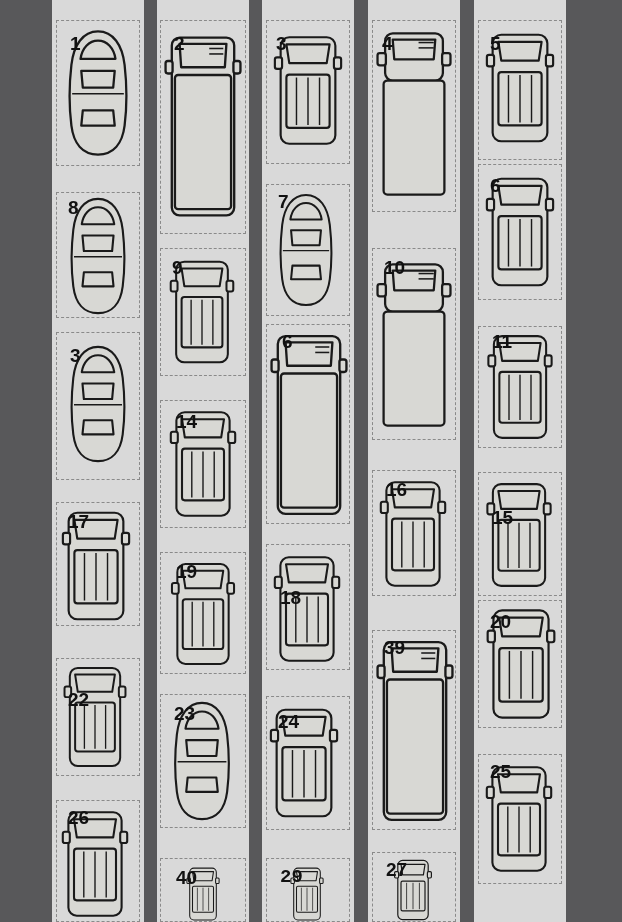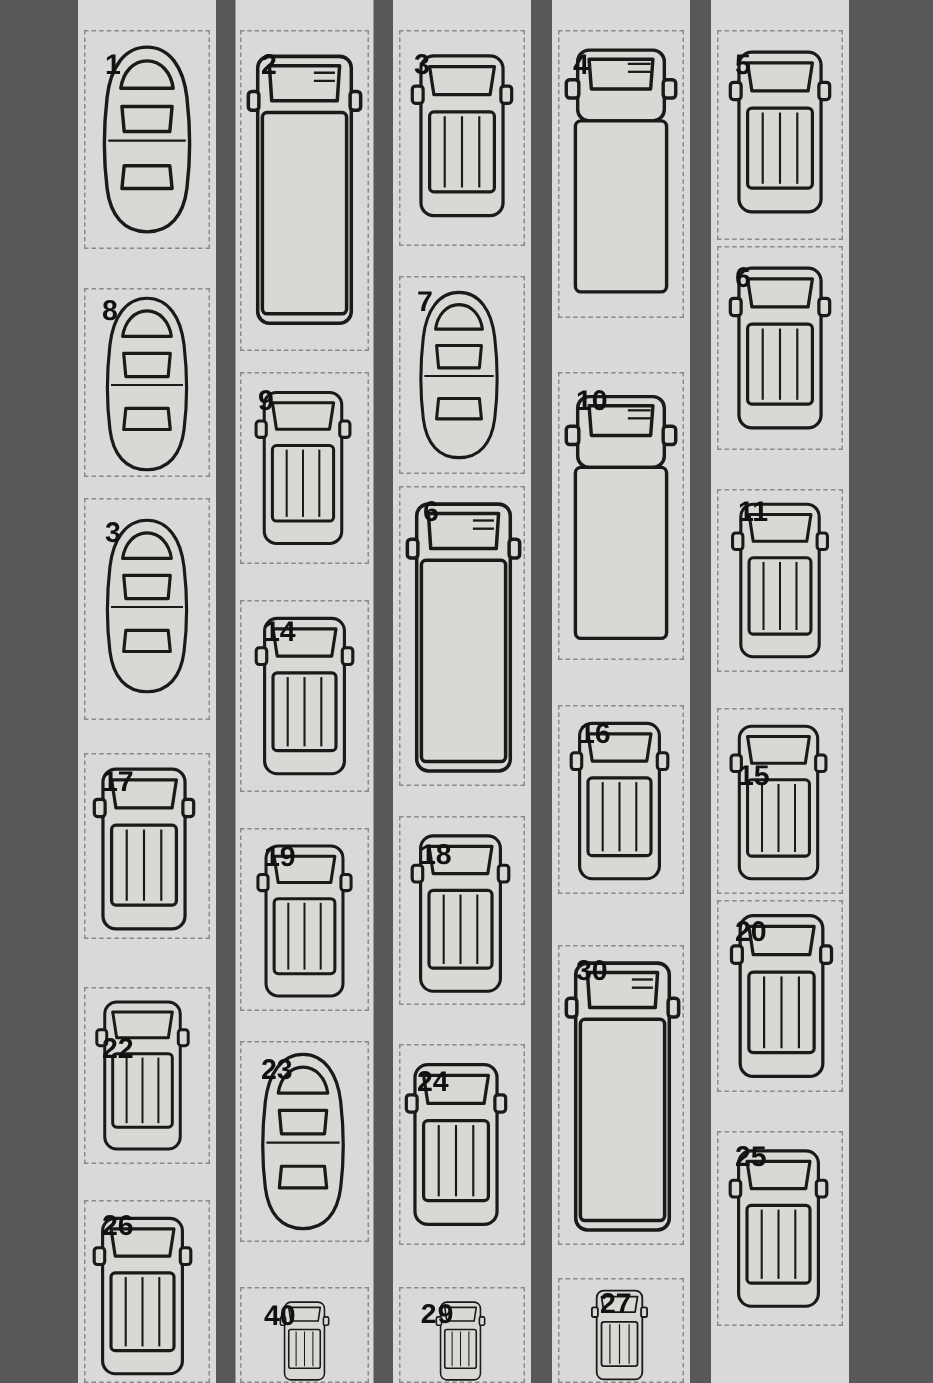--- a/index.html
+++ b/index.html
@@ -346,21 +346,21 @@
     <rect x="4" y="34" width="10" height="16" rx="3"></rect>
     <rect x="86" y="34" width="10" height="16" rx="3"></rect>
   </g>
   <g stroke="#1a1a1a" stroke-width="2">
     <line x1="34" y1="62" x2="34" y2="128"></line>
     <line x1="50" y1="62" x2="50" y2="128"></line>
     <line x1="66" y1="62" x2="66" y2="128"></line>
   </g>
 </svg>
     </div>
-    <div class="numlabel" style="left: 280px; top: 561px;">18</div>
+    <div class="numlabel" style="left: 280px; top: 588px;">18</div>
     <div class="veh" style="left: 168px; top: 560px; width: 70px; height: 108px;">
       <svg width="70" height="108" viewBox="0 0 100 160" xmlns="http://www.w3.org/2000/svg">
   <g fill="#d8d8d4" stroke="#1a1a1a" stroke-width="3" stroke-linejoin="round">
     <rect x="12" y="6" width="76" height="148" rx="12"></rect>
     <path d="M20 16 L80 16 L76 42 L24 42 Z"></path>
     <rect x="20" y="58" width="60" height="74" rx="4"></rect>
     <rect x="4" y="34" width="10" height="16" rx="3"></rect>
     <rect x="86" y="34" width="10" height="16" rx="3"></rect>
   </g>
   <g stroke="#1a1a1a" stroke-width="2">
@@ -396,21 +396,21 @@
     <rect x="14" y="54" width="72" height="172" rx="4"></rect>
     <rect x="2" y="36" width="9" height="16" rx="3"></rect>
     <rect x="89" y="36" width="9" height="16" rx="3"></rect>
   </g>
   <g stroke="#1a1a1a" stroke-width="2">
     <line x1="58" y1="20" x2="76" y2="20"></line>
     <line x1="58" y1="27" x2="76" y2="27"></line>
   </g>
 </svg>
     </div>
-    <div class="numlabel" style="left: 384px; top: 638px;">30</div>
+    <div class="numlabel" style="left: 384px; top: 638px;">39</div>
     <div class="veh" style="left: 60px; top: 664px; width: 70px; height: 106px;">
       <svg width="70" height="106" viewBox="0 0 100 160" xmlns="http://www.w3.org/2000/svg">
   <g fill="#d8d8d4" stroke="#1a1a1a" stroke-width="3" stroke-linejoin="round">
     <rect x="12" y="6" width="76" height="148" rx="12"></rect>
     <path d="M20 16 L80 16 L76 42 L24 42 Z"></path>
     <rect x="20" y="58" width="60" height="74" rx="4"></rect>
     <rect x="4" y="34" width="10" height="16" rx="3"></rect>
     <rect x="86" y="34" width="10" height="16" rx="3"></rect>
   </g>
   <g stroke="#1a1a1a" stroke-width="2">
@@ -495,21 +495,21 @@
     <rect x="4" y="34" width="10" height="16" rx="3"></rect>
     <rect x="86" y="34" width="10" height="16" rx="3"></rect>
   </g>
   <g stroke="#1a1a1a" stroke-width="2">
     <line x1="34" y1="62" x2="34" y2="128"></line>
     <line x1="50" y1="62" x2="50" y2="128"></line>
     <line x1="66" y1="62" x2="66" y2="128"></line>
   </g>
 </svg>
     </div>
-    <div class="numlabel" style="left: 400px; top: 860px;">27</div>
+    <div class="numlabel" style="left: 386px; top: 860px;">27</div>
     <div class="veh" style="left: 168px; top: 866px; width: 70px; height: 56px;">
       <svg width="70" height="56" viewBox="0 0 100 160" xmlns="http://www.w3.org/2000/svg">
   <g fill="#d8d8d4" stroke="#1a1a1a" stroke-width="3" stroke-linejoin="round">
     <rect x="12" y="6" width="76" height="148" rx="12"></rect>
     <path d="M20 16 L80 16 L76 42 L24 42 Z"></path>
     <rect x="20" y="58" width="60" height="74" rx="4"></rect>
     <rect x="4" y="34" width="10" height="16" rx="3"></rect>
     <rect x="86" y="34" width="10" height="16" rx="3"></rect>
   </g>
   <g stroke="#1a1a1a" stroke-width="2">

